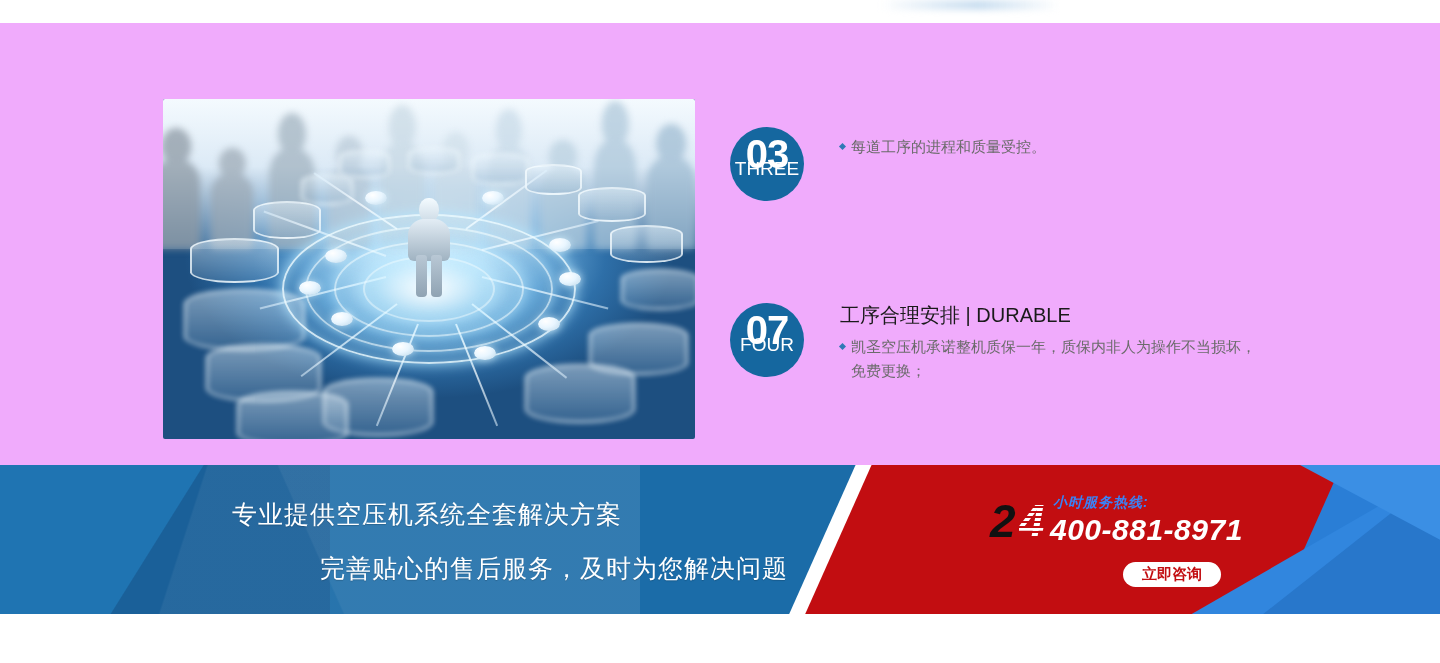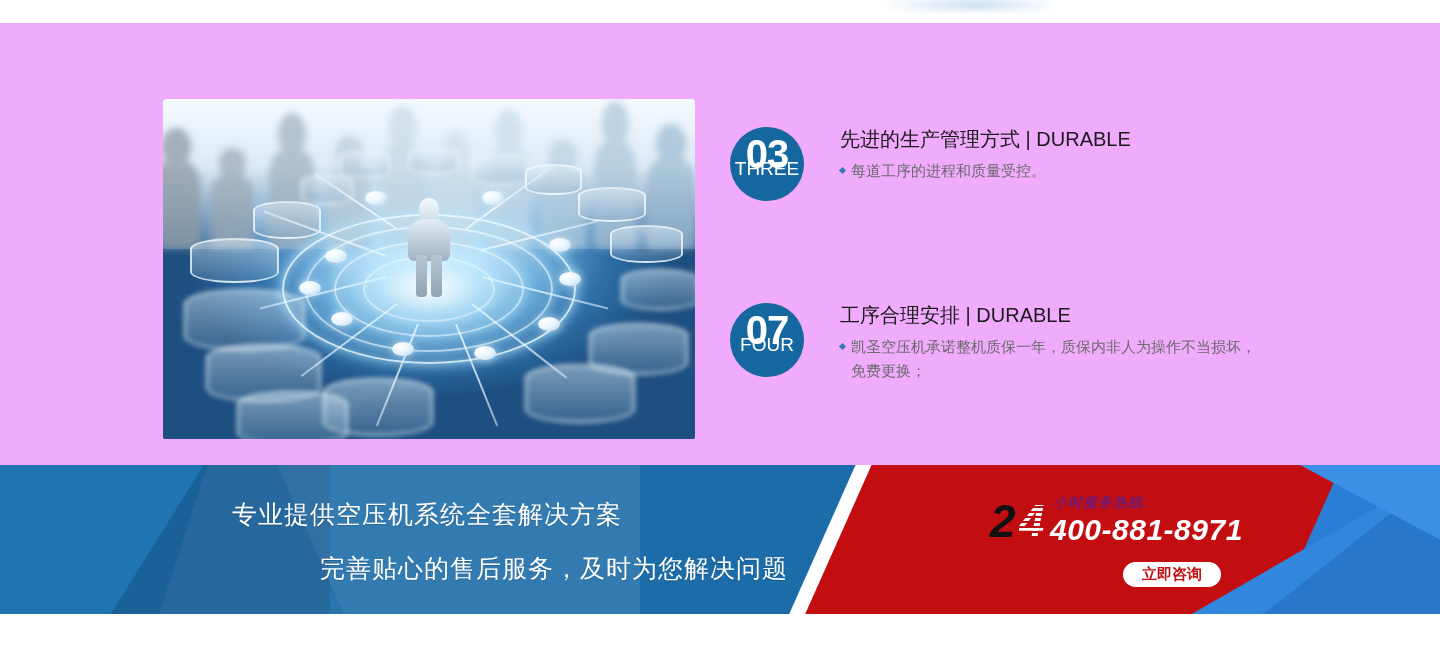--- a/index.html
+++ b/index.html
@@ -250,21 +250,21 @@
     line-height:1;
     font-family:"Liberation Sans", sans-serif;
     color:#ffffff;
     background-image: repeating-linear-gradient(180deg, #ffffff 0px, #ffffff 3px, #c20d11 3px, #c20d11 5px);
     -webkit-background-clip: text;
     background-clip: text;
     -webkit-text-fill-color: transparent;
   }
   .h-label{
     position:absolute; left:63px; top:4px;
-    color:#701a75; font-size:14px; font-weight:bold; font-style:italic;
+    color:#3b82f6; font-size:14px; font-weight:bold; font-style:italic;
     letter-spacing:1px;
     font-family:"Liberation Sans","DejaVu Sans",sans-serif;
   }
   .h-phone{
     position:absolute; left:60px; top:23px;
     color:#ffffff; font-size:30px; font-weight:bold; font-style:italic;
     letter-spacing:0.5px;
     font-family:"Liberation Sans", sans-serif;
   }
   .h-btn{
@@ -355,21 +355,20 @@
       <div class="legR"></div>
     </div>
   </div>
 
   <div class="fblock" style="left:730px; top:104px;">
     <div class="badge">
       <div class="num">03</div>
       <div class="word">THREE</div>
     </div>
     <div class="ftext">
-      <div class="fheading">先进的生产管理方式 | DURABLE</div>
       <ul class="flist">
         <li>每道工序的进程和质量受控。</li>
       </ul>
     </div>
   </div>
 
   <div class="fblock" style="left:730px; top:280px;">
     <div class="badge">
       <div class="num">07</div>
       <div class="word">FOUR</div>

